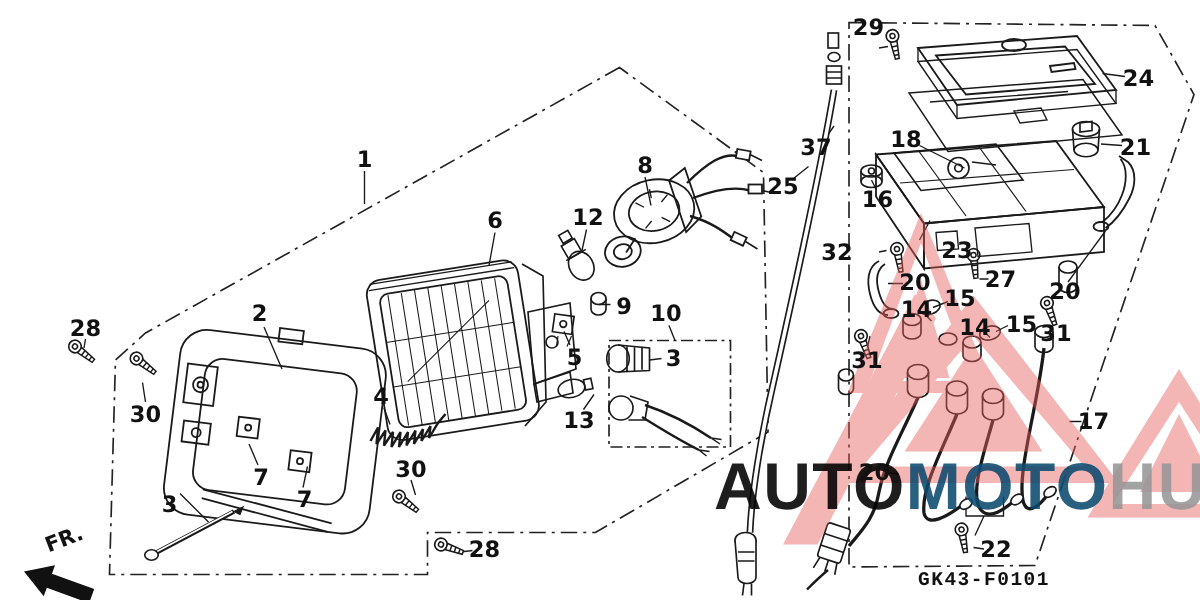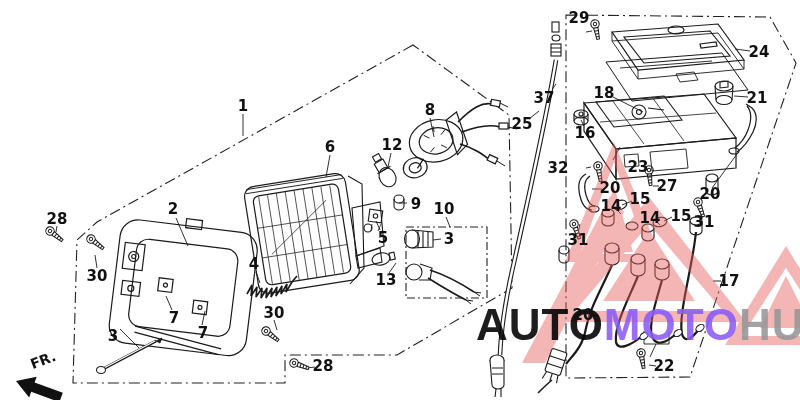--- a/index.html
+++ b/index.html
@@ -261,21 +261,21 @@
     <path class="wm-tri" d="M610,196 L522,363 L545,363 L624,212 Z" fill="#e85d5d"></path>
     <path class="wm-tri" fill-rule="evenodd" d="M614,142 L565,262 L663,262 Z M614,162 L580,254 L648,254 Z" fill="#e85d5d"></path>
     <path class="wm-tri" d="M614,186 L595,252 L633,252 Z" fill="#e85d5d"></path>
     <path class="wm-tri" fill-rule="evenodd" d="M649,197 L552,322 L746,322 Z M649,224 L575,311 L723,311 Z" fill="#e85d5d"></path>
     <path class="wm-tri" d="M649,230 L603,301 L695,301 Z" fill="#e85d5d"></path>
     <path class="wm-tri" fill-rule="evenodd" d="M786,246 L725,345 L847,345 Z M786,268 L742,336 L830,336 Z" fill="#e85d5d"></path>
     <path class="wm-tri" d="M786,276 L760,328 L812,328 Z" fill="#e85d5d"></path>
   </svg>
 
   <div class="wm-text">
-    <span style="color: #000000;">AUTO</span><span style="color: #8b5cf6;">MOTO</span><span style="color: rgb(151, 151, 151);">HUB</span>
+    <span style="color: #000000;">AUTO</span><span style="color: #0c4a6e;">MOTO</span><span style="color: rgb(151, 151, 151);">HUB</span>
   </div>
 
   <div>
       <span class="plabel" style="left: 243px; top: 106px;">1</span>
       <span class="plabel" style="left: 173px; top: 209px;">2</span>
       <span class="plabel" style="left: 113px; top: 336px;">3</span>
       <span class="plabel" style="left: 254px; top: 264px;">4</span>
       <span class="plabel" style="left: 383px; top: 238px;">5</span>
       <span class="plabel" style="left: 330px; top: 147px;">6</span>
       <span class="plabel" style="left: 174px; top: 318px;">7</span>
@@ -307,14 +307,15 @@
       <span class="plabel" style="left: 323px; top: 366px;">28</span>
       <span class="plabel" style="left: 579px; top: 18px;">29</span>
       <span class="plabel" style="left: 97px; top: 276px;">30</span>
       <span class="plabel" style="left: 274px; top: 313px;">30</span>
       <span class="plabel" style="left: 578px; top: 240px;">31</span>
       <span class="plabel" style="left: 704px; top: 222px;">31</span>
       <span class="plabel" style="left: 558px; top: 168px;">32</span>
     </div>
 
   <span class="fr-label">FR.</span>
+  <span class="diagram-code">GK43-F0101</span>
 
 </div>
 
 </body></html>

